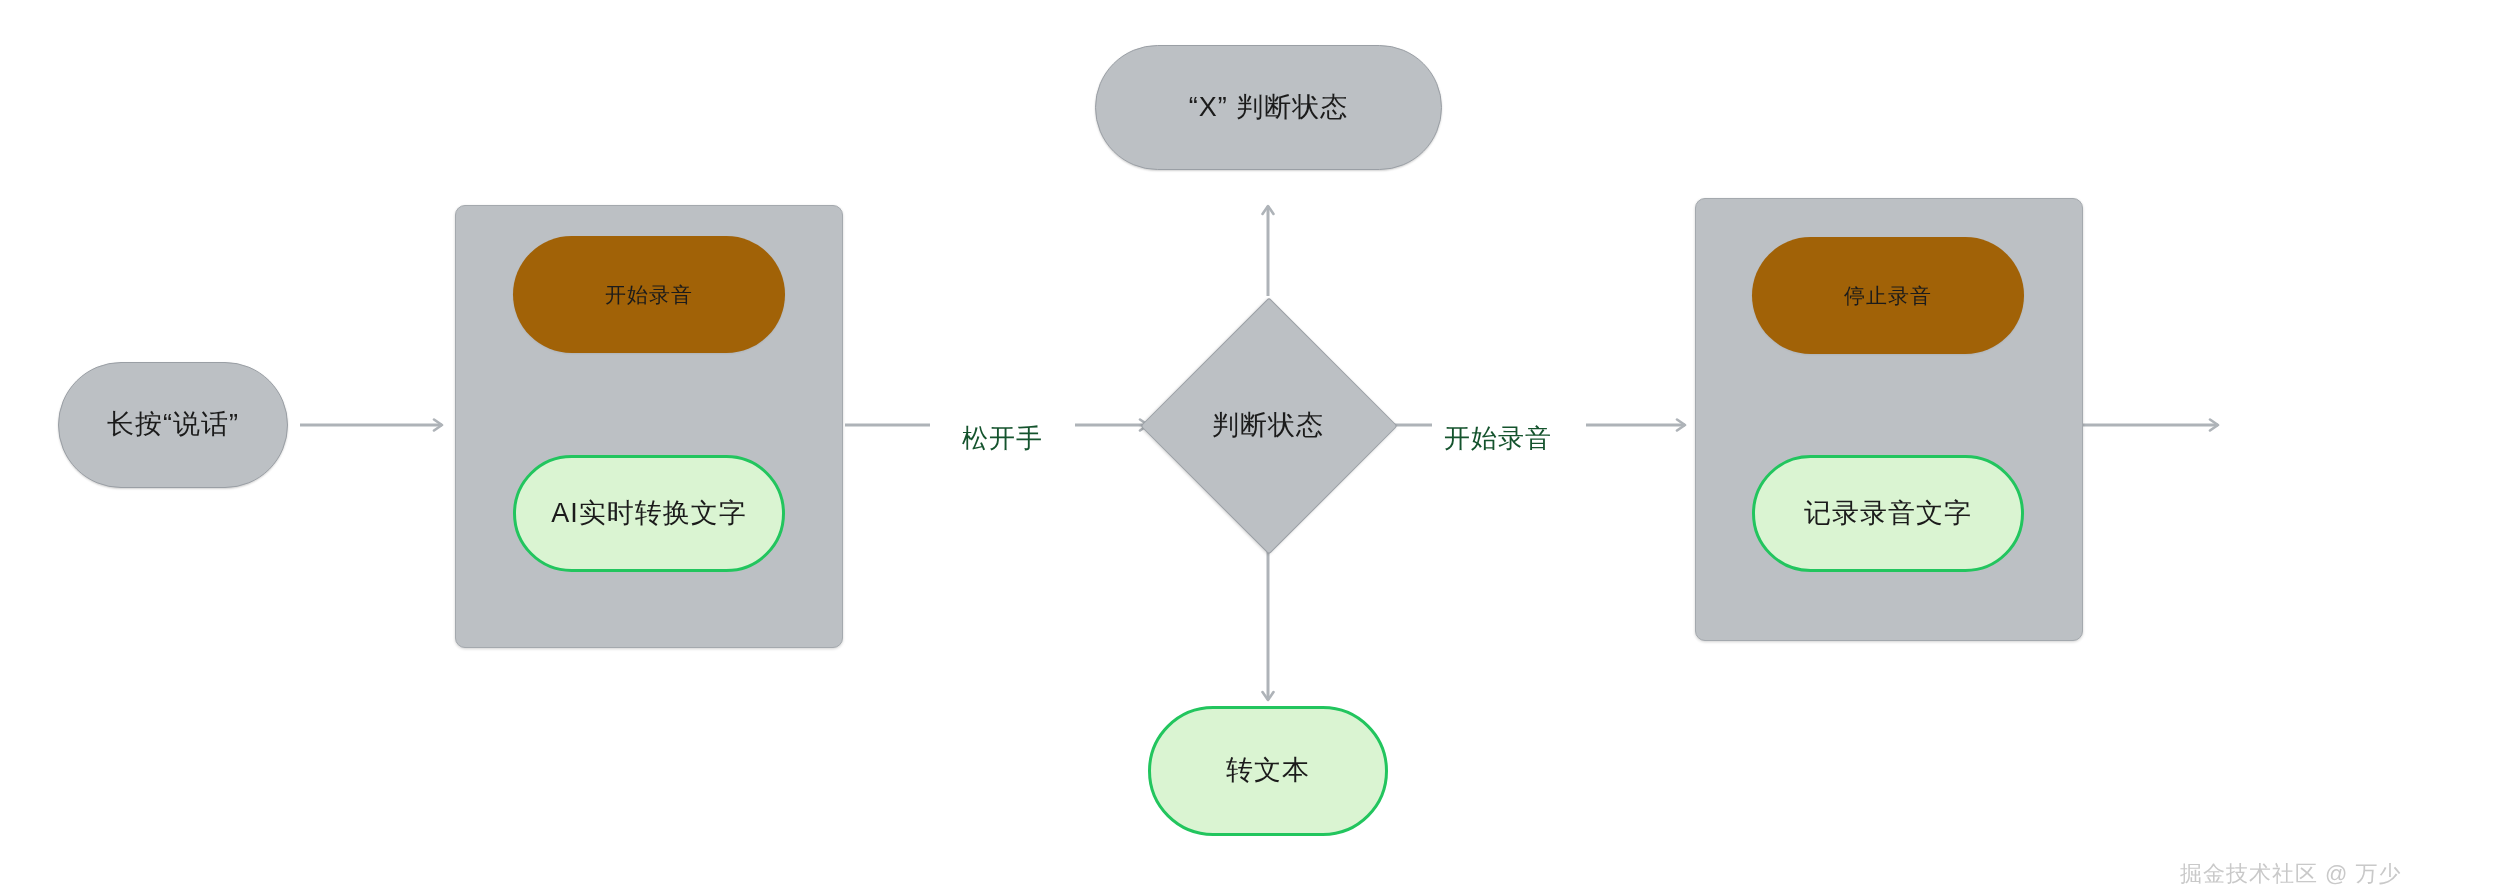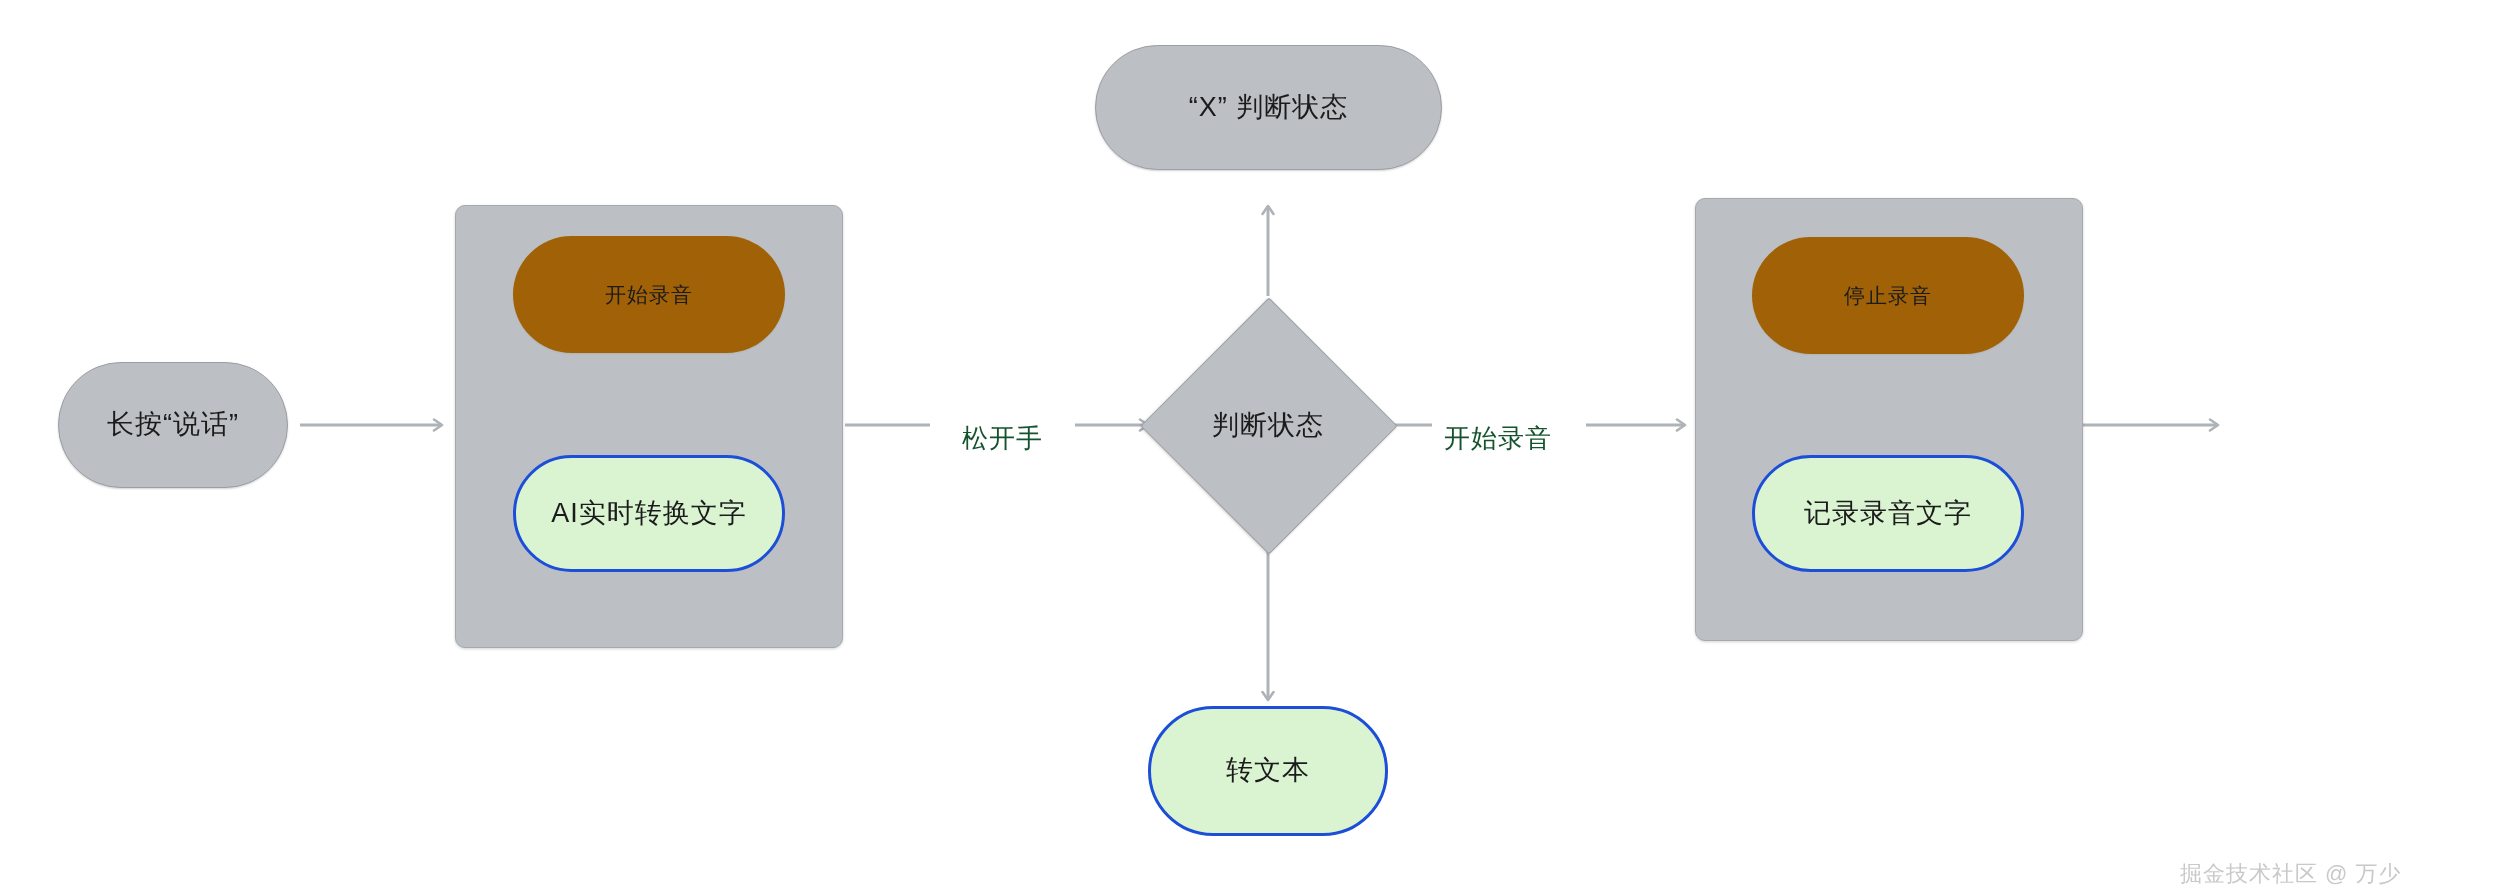--- a/index.html
+++ b/index.html
@@ -62,21 +62,21 @@
     border: none;
     border-radius: 60px;
     font-size: 21px;
     letter-spacing: 1px;
     box-shadow: 0 1px 2px rgba(0,0,0,0.06);
   }
 
   
   .pill-green {
     background: #daf4d2;
-    border: 3px solid #1d4ed8;
+    border: 3px solid #22c55e;
     border-radius: 60px;
     font-size: 27px;
     letter-spacing: 1px;
   }
 
   
   .diamond-wrap {
     position: absolute;
   }
   .diamond-shape {

